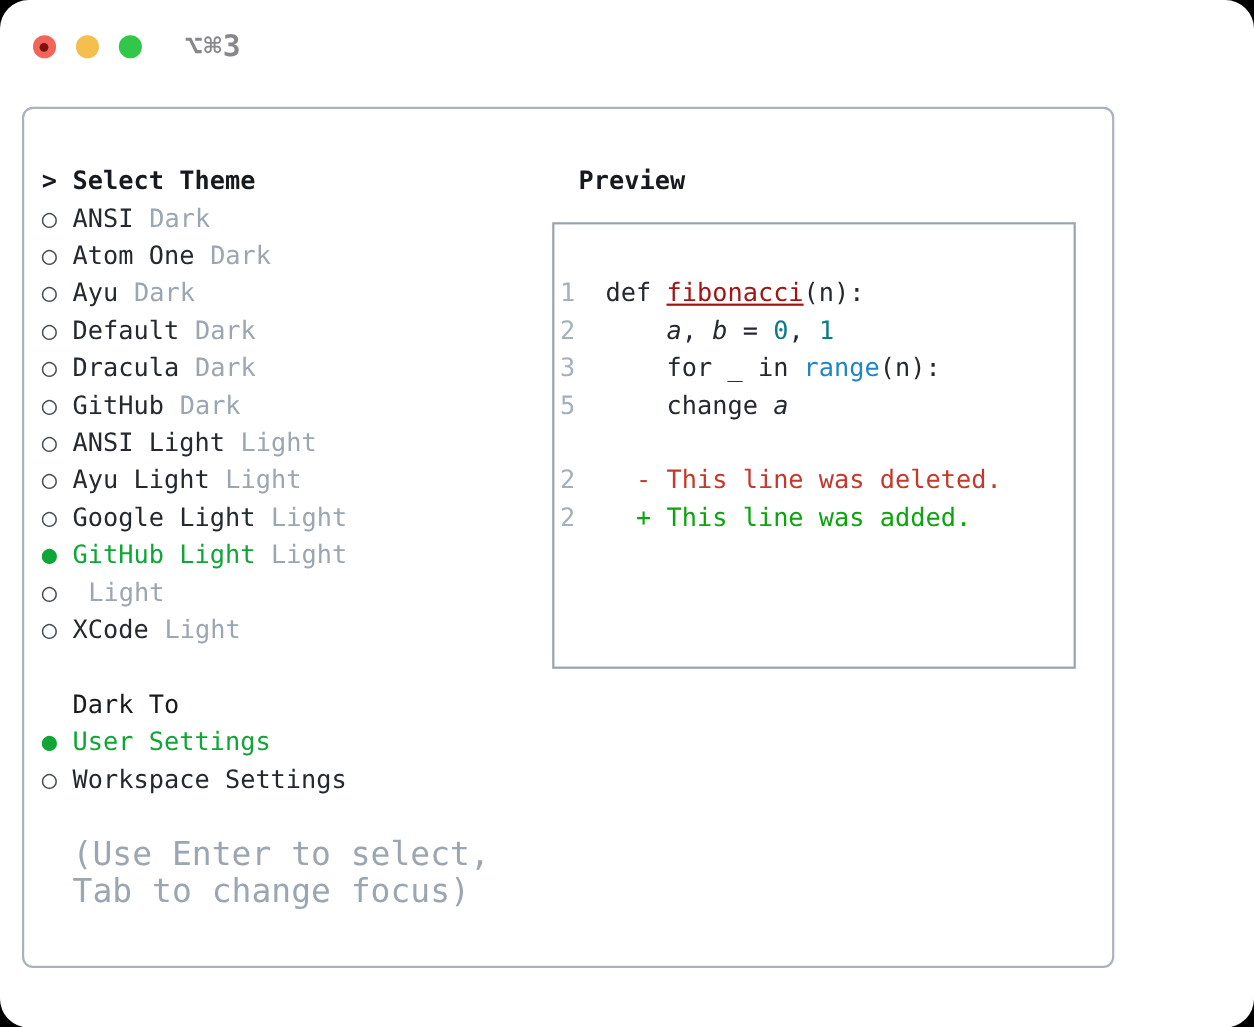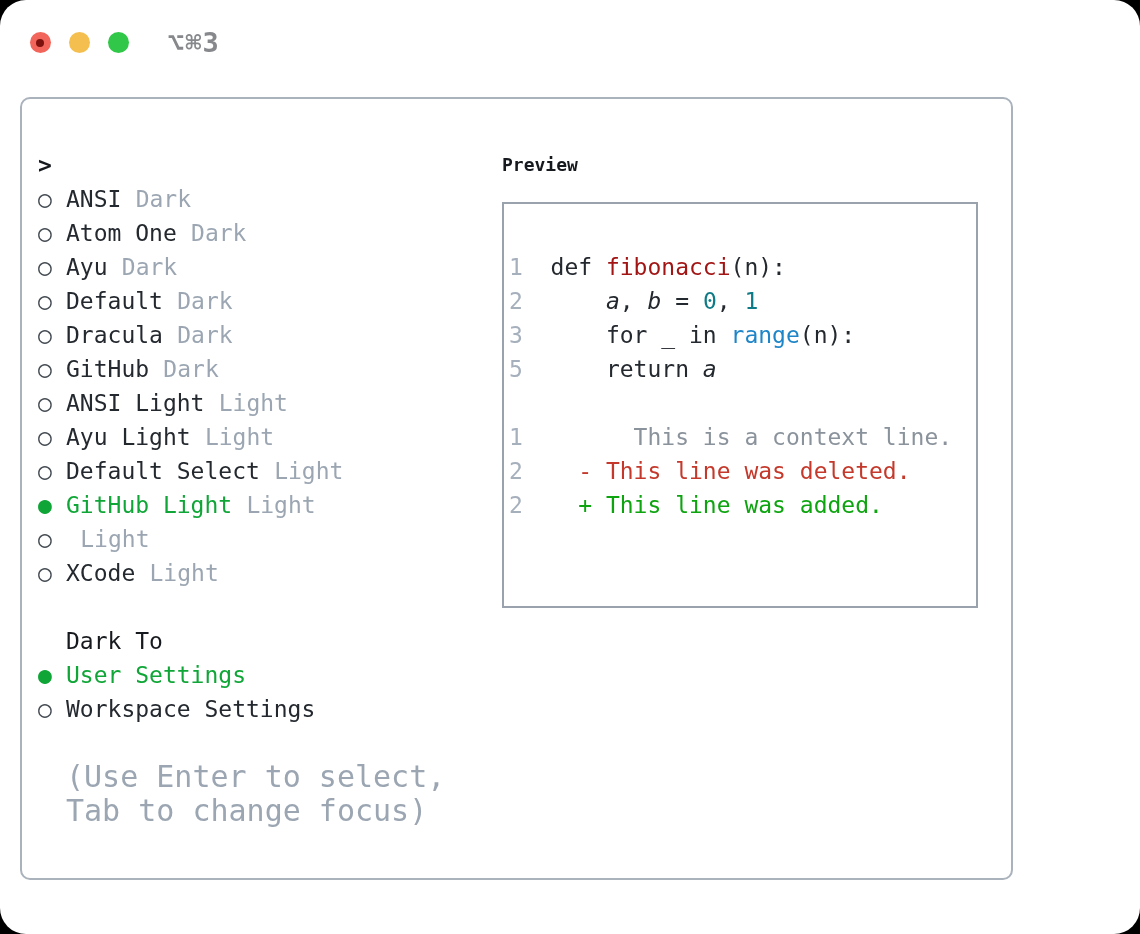--- a/index.html
+++ b/index.html
@@ -32,29 +32,29 @@
   .row .marker.on { color:var(--green); }
   .row .marker.prompt { color:var(--header); font-weight:bold; }
   .row .name { color:var(--fg); }
   .row .name.sel { color:var(--green); }
   .row .variant { color:var(--muted); margin-left:0.62em;text-align:right; }
   .row.header-row .label { color:var(--header); font-weight:bold; }
   .row.subheader-row .label { color:var(--header); }
   .spacer { height:34px; }
   .hint { width:430px; font-size:30px; line-height:34px; color:var(--muted); white-space:normal; }
   
-  .preview-title { height:34px; line-height:34px; font-size:18px; font-weight:bold; color:var(--header); }
+  .preview-title { height:34px; line-height:34px; font-size:23px; font-weight:bold; color:var(--header);margin-left:24px; }
   .preview-box {
     margin-top:20px; width:476px; height:406px; box-sizing:border-box;
     border:2px solid var(--border-box); padding:46px 0 0 5px; background:#fff;
   }
   .pline { height:34px; line-height:34px; font-size:23px; white-space:pre; }
   .pline .ln { display:inline-block; width:3ch; color:var(--ln); }
   .tok-fg      { color:var(--fg); }
-  .tok-func    { color:var(--func-red); }
+  .tok-func    { color:var(--func-red);text-decoration:underline; }
   .tok-num     { color:var(--num-teal); }
   .tok-builtin { color:var(--builtin-blue); }
   .tok-var     { color:var(--fg); font-style:italic; }
   .diff-context { color:var(--context-gray); }
   .diff-deleted { color:var(--deleted-red); }
   .diff-added   { color:var(--added-green); }
 </style>
 </head>
 <body>
 
@@ -65,32 +65,33 @@
     <span class="light yellow"></span>
     <span class="light green"></span>
     <span class="win-title">⌥⌘3</span>
   </div>
 
   <div class="panel">
 
     <div class="left-col">
       <div class="row header-row">
         <span class="marker prompt">&gt;</span>
+        <span class="label">Select Theme</span>
       </div>
 
       <div id="theme-list">
           <div class="row item"><span class="marker">○</span><span class="name">ANSI</span><span class="variant">Dark</span></div>
           <div class="row item"><span class="marker">○</span><span class="name">Atom One</span><span class="variant">Dark</span></div>
           <div class="row item"><span class="marker">○</span><span class="name">Ayu</span><span class="variant">Dark</span></div>
           <div class="row item"><span class="marker">○</span><span class="name">Default</span><span class="variant">Dark</span></div>
           <div class="row item"><span class="marker">○</span><span class="name">Dracula</span><span class="variant">Dark</span></div>
           <div class="row item"><span class="marker">○</span><span class="name">GitHub</span><span class="variant">Dark</span></div>
           <div class="row item"><span class="marker">○</span><span class="name">ANSI Light</span><span class="variant">Light</span></div>
           <div class="row item"><span class="marker">○</span><span class="name">Ayu Light</span><span class="variant">Light</span></div>
-          <div class="row item"><span class="marker">○</span><span class="name">Default Select</span><span class="variant">Light</span></div>
+          <div class="row item"><span class="marker">○</span><span class="name">Google Light</span><span class="variant">Light</span></div>
           <div class="row item"><span class="marker on">●</span><span class="name sel">GitHub Light</span><span class="variant">Light</span></div>
           <div class="row item"><span class="marker">○</span><span class="variant">Light</span></div>
           <div class="row item"><span class="marker">○</span><span class="name">XCode</span><span class="variant">Light</span></div>
         </div>
 
       <div class="spacer"></div>
 
       <div class="row subheader-row">
         <span class="marker"></span>
         <span class="label">Dark To</span>
@@ -108,22 +109,21 @@
         <span class="hint">(Use Enter to select, Tab to change focus)</span>
       </div>
     </div>
 
     <div class="right-col">
       <div class="preview-title">Preview</div>
       <div class="preview-box" id="preview-box">
           <div class="pline"><span class="ln">1</span><span class="tok-fg">def </span><span class="tok-func">fibonacci</span><span class="tok-fg">(n):</span></div>
           <div class="pline"><span class="ln">2</span><span class="tok-fg">    </span><span class="tok-var">a</span><span class="tok-fg">, </span><span class="tok-var">b</span><span class="tok-fg"> = </span><span class="tok-num">0</span><span class="tok-fg">, </span><span class="tok-num">1</span></div>
           <div class="pline"><span class="ln">3</span><span class="tok-fg">    for _ in </span><span class="tok-builtin">range</span><span class="tok-fg">(n):</span></div>
-          <div class="pline"><span class="ln">5</span><span class="tok-fg">    return </span><span class="tok-var">a</span></div>
+          <div class="pline"><span class="ln">5</span><span class="tok-fg">    change </span><span class="tok-var">a</span></div>
           <div class="pline"></div>
-          <div class="pline"><span class="ln">1</span><span class="diff-context">      This is a context line.</span></div>
           <div class="pline"><span class="ln">2</span><span class="diff-deleted">  - This line was deleted.</span></div>
           <div class="pline"><span class="ln">2</span><span class="diff-added">  + This line was added.</span></div>
         </div>
     </div>
 
   </div>
 </div>
 
 </body></html>

